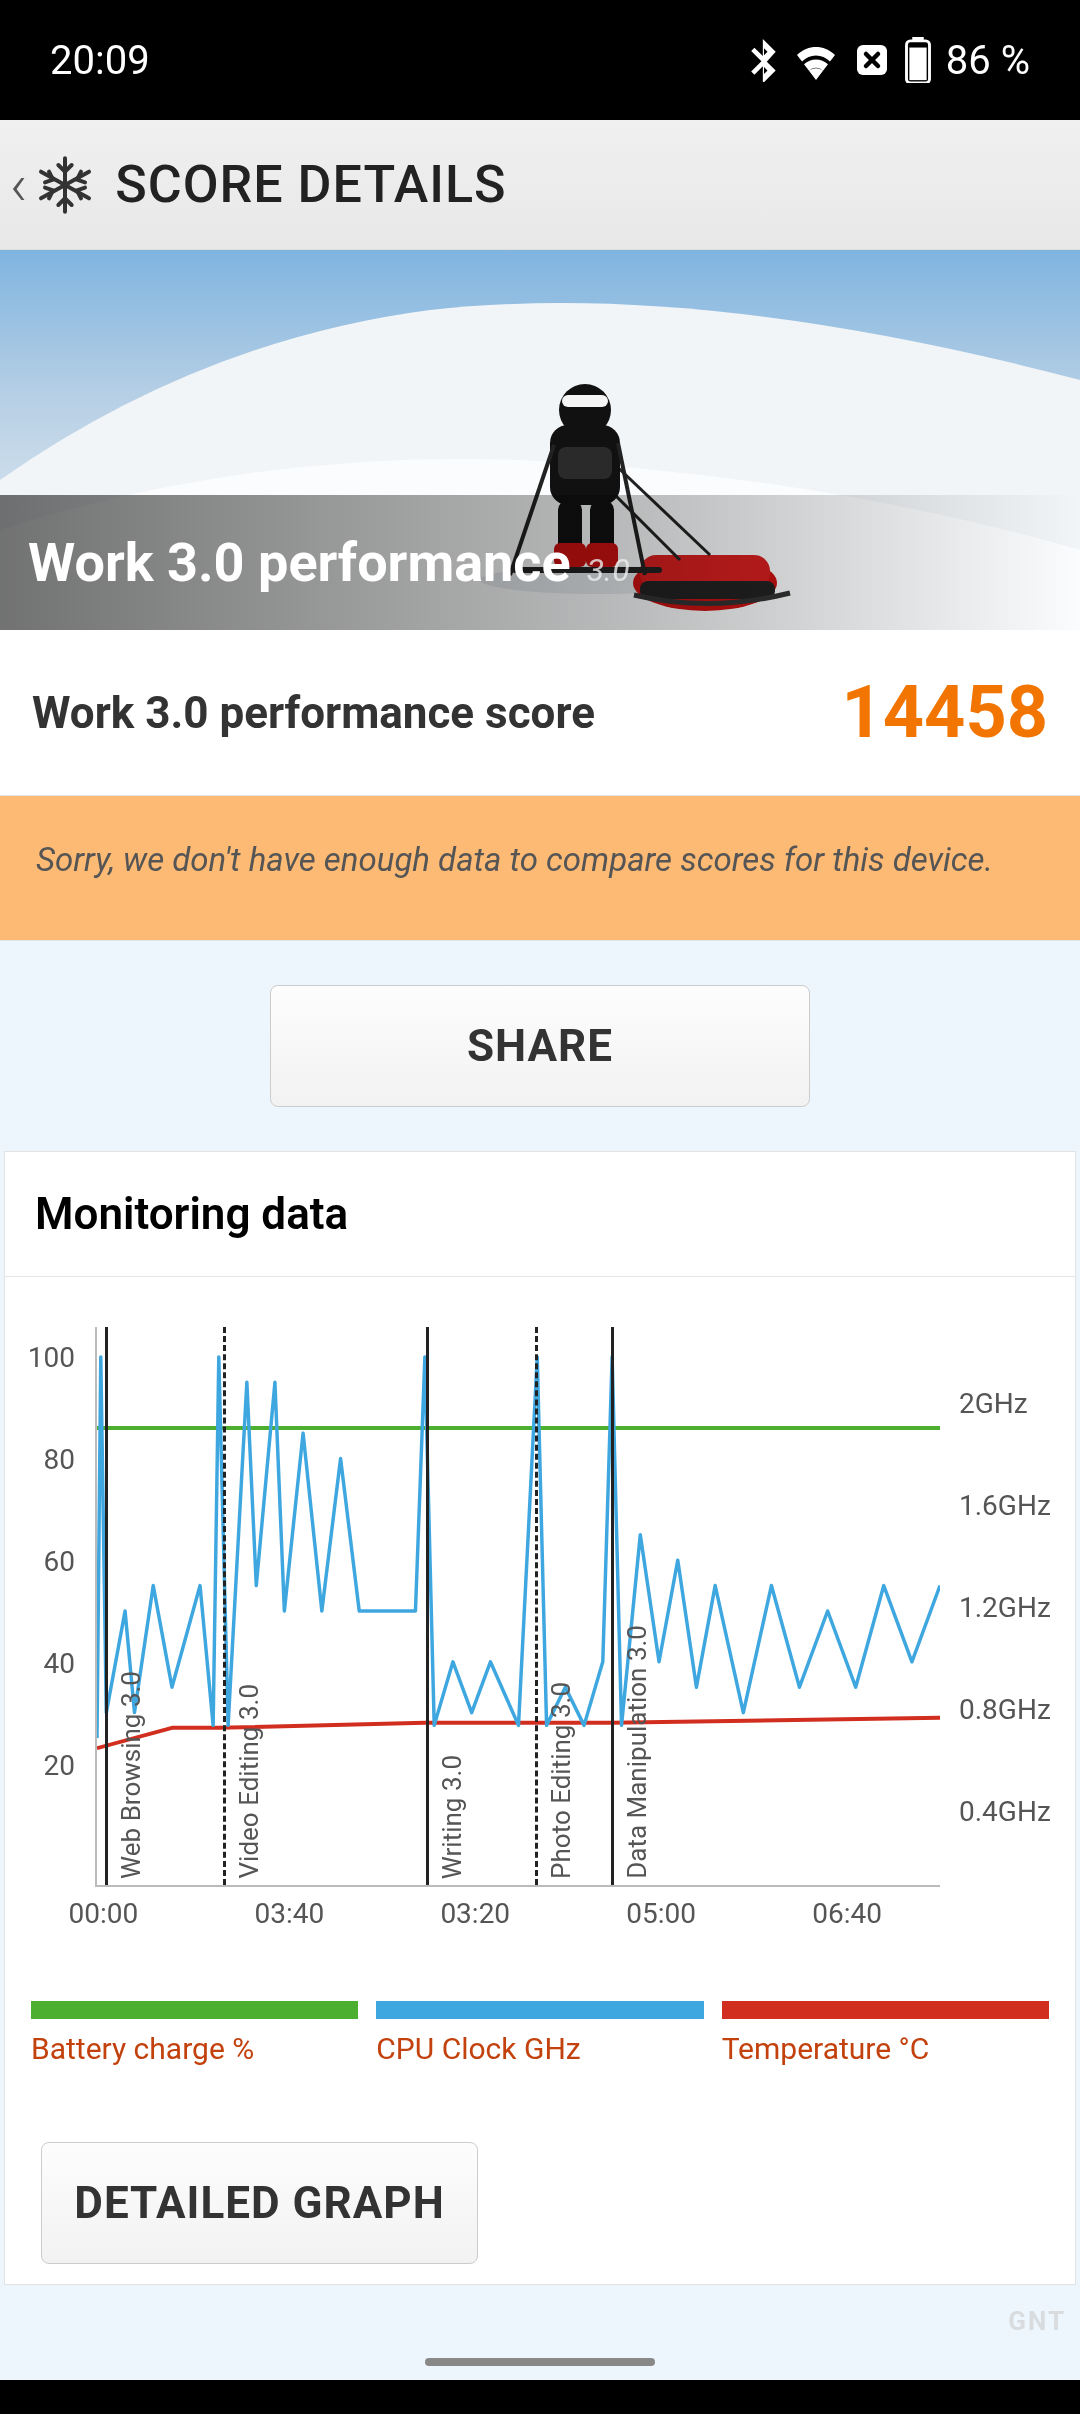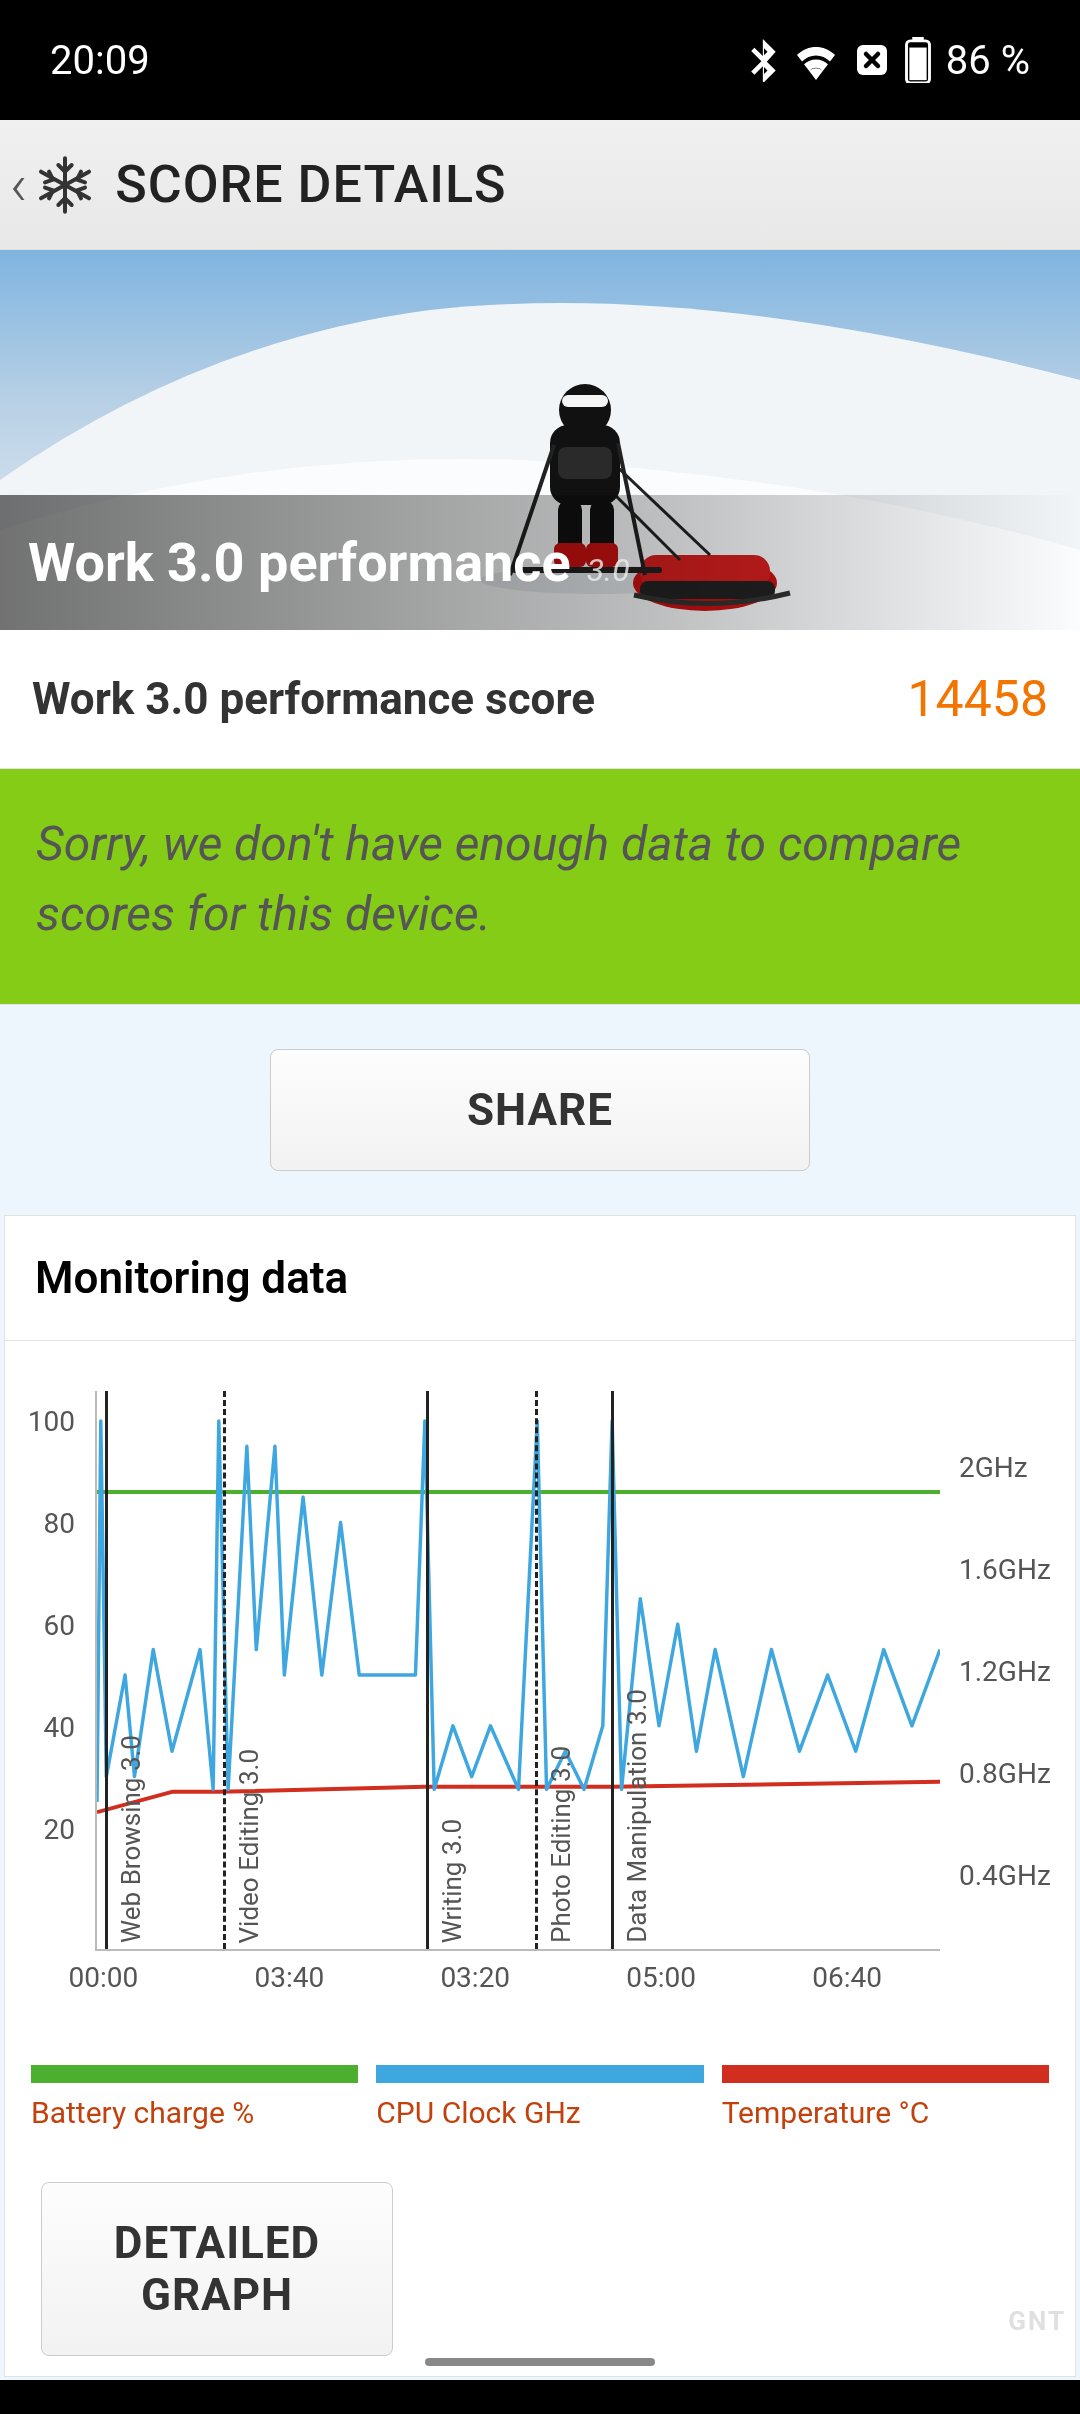--- a/index.html
+++ b/index.html
@@ -12,22 +12,22 @@
   .header .back { font-size: 58px; color: #555; font-weight: 300; margin-right: 6px; }
   .header .snow { margin-right: 18px; }
   .header .title { font-size: 52px; font-weight: 500; color: #222; letter-spacing: 1px; }
   .hero { height: 380px; position: relative; overflow: hidden; background: linear-gradient(180deg, #8fb8e0 0%, #bcd3e8 25%, #e8eef4 55%, #fff 100%); }
   .mountain { position: absolute; inset: 0; }
   .hero-title-wrap { position: absolute; left: 0; bottom: 0; right: 0; background: linear-gradient(90deg, rgba(0,0,0,0.55), rgba(0,0,0,0.25) 60%, rgba(0,0,0,0)); padding: 36px 28px; display: flex; align-items: baseline; gap: 16px; }
   .hero-title { color: #fff; font-size: 54px; font-weight: 700; }
   .hero-ver { color: #eee; font-size: 32px; font-style: italic; opacity: .8; }
   .score-box { background: #fff; padding: 40px 32px; border-bottom: 1px solid #e5e5e5; display: flex; align-items: center; justify-content: space-between; }
   .score-label { font-size: 44px; font-weight: 700; color: #333; }
-  .score-val { font-size: 50px; font-weight: 400; color: #f17500; }
-  .compare-box { background: #84cc16; padding: 40px 36px 56px; font-size: 48px; font-style: italic; color: #555; line-height: 1.45; border-bottom: 1px solid #e5e5e5; }
+  .score-val { font-size: 72px; font-weight: 700; color: #f17500; }
+  .compare-box { background: #fdba74; padding: 40px 36px 56px; font-size: 33px; font-style: italic; color: #555; line-height: 1.45; border-bottom: 1px solid #e5e5e5; }
   .share-wrap { padding: 44px 0; display: flex; justify-content: center; }
   .btn { background: linear-gradient(#fdfdfd,#f2f2f2); border: 1px solid #ccc; border-radius: 8px; font-size: 44px; font-weight: 700; color: #333; letter-spacing: 1px; padding: 34px 0; text-align: center; }
   .share-btn { width: 540px; }
   .monitor-card { background: #fff; margin: 0 4px; border: 1px solid #e3e3e3; }
   .monitor-head { padding: 36px 30px; font-size: 44px; font-weight: 600; color: #000000; border-bottom: 1px solid #e5e5e5; }
   .chart-zone { position: relative; height: 640px; margin: 50px 20px 10px 20px; }
   .y-left { position: absolute; left: 0; top: 0; bottom: 80px; width: 60px; }
   .y-left div { position: absolute; right: 10px; font-size: 28px; color: #555; transform: translateY(-50%); }
   .y-right { position: absolute; right: 0; top: 16px; bottom: 80px; width: 110px; }
   .y-right div { position: absolute; left: 14px; font-size: 28px; color: #555; transform: translateY(-50%); }
@@ -36,21 +36,21 @@
   .vline.solid { border-left-style: solid; }
   .vline .vlbl { position: absolute; bottom: 6px; left: 8px; writing-mode: vertical-rl; transform: rotate(180deg); font-size: 26px; color: #555; white-space: nowrap; }
   .x-axis { position: absolute; left: 70px; right: 115px; bottom: 30px; height: 40px; }
   .x-axis div { position: absolute; font-size: 28px; color: #555; transform: translateX(-50%); }
   .chart-svg { position: absolute; inset: 0; width: 100%; height: 100%; }
   .legend { display: flex; gap: 18px; padding: 24px 26px 12px; }
   .legend-item { flex: 1; }
   .legend-bar { height: 18px; border-radius: 0; margin-bottom: 12px; }
   .legend-lbl { font-size: 30px; color: #c2410c; }
   .detailed-wrap { padding: 40px 36px 20px; }
-  .detailed-btn { width: 352px; }
+  .detailed-btn { width: 437px; margin-top: 24px; }
   .navhandle { position: absolute; bottom: 14px; left: 50%; transform: translateX(-50%); width: 230px; height: 8px; background: #888; border-radius: 4px; }
   .watermark { position: absolute; right: 14px; bottom: 44px; font-size: 26px; color: #ccc; font-weight: 700; letter-spacing: 2px; opacity: .6; }
 </style>
 </head>
 <body>
 
 <div class="statusbar">
   <div>20:09</div>
   <div class="status-right">
     <svg width="28" height="44" viewBox="0 0 24 36">

